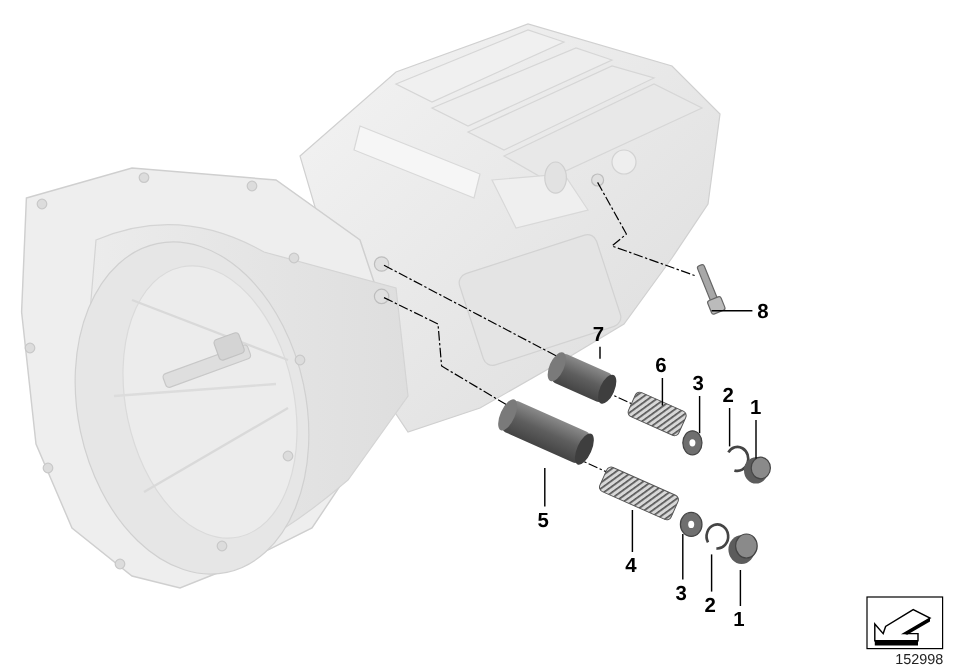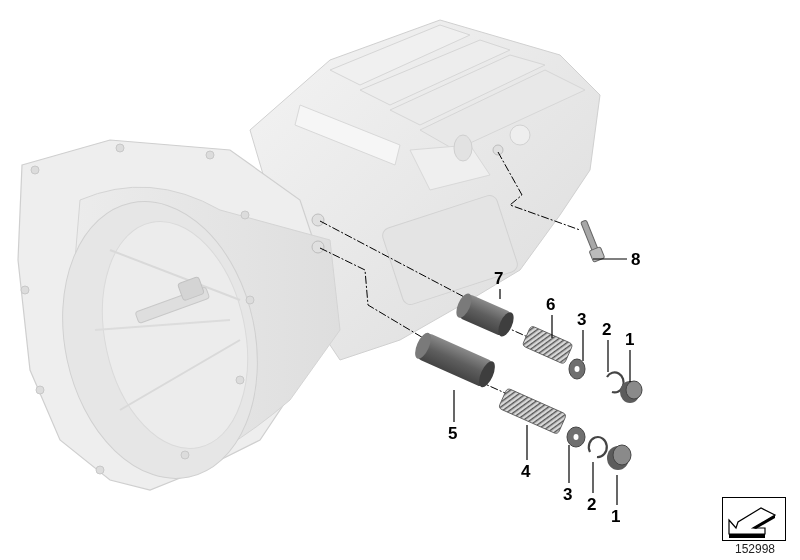--- a/index.html
+++ b/index.html
@@ -1,20 +1,20 @@
 <!DOCTYPE html>
 <html><head>
 <meta charset="utf-8">
 <style>
   html, body { margin:0; padding:0; background:#ffffff; }
   body { width:800px; height:560px; position:relative; overflow:hidden; font-family:"Liberation Sans", sans-serif; }
   #canvas { position:absolute; left:0; top:0; width:800px; height:560px; }
   .callout { position:absolute; font-family:"Liberation Sans", sans-serif; font-weight:bold; font-size:17px; color:#000; line-height:1; }
   .ref-box { position:absolute; left:722px; top:497px; width:64px; height:44px; border:1px solid #000; background:#fff; box-sizing:border-box; }
-  .ref-num { position:absolute; left:724px; top:542px; width:62px; text-align:center; font-size:12px; color:#222; font-family:"Liberation Sans", sans-serif; }
+  .ref-num { position:absolute; left:724px; top:542px; width:62px; text-align:right; font-size:12px; color:#222; font-family:"Liberation Sans", sans-serif; }
 </style>
 </head>
 <body>
 
 <svg id="canvas" width="800" height="560" viewBox="0 0 800 560">
   <defs>
     <linearGradient id="housingGrad" x1="0" y1="0" x2="1" y2="1">
       <stop offset="0" stop-color="#f4f4f4"></stop>
       <stop offset="0.5" stop-color="#e8e8e8"></stop>
       <stop offset="1" stop-color="#dcdcdc"></stop>

